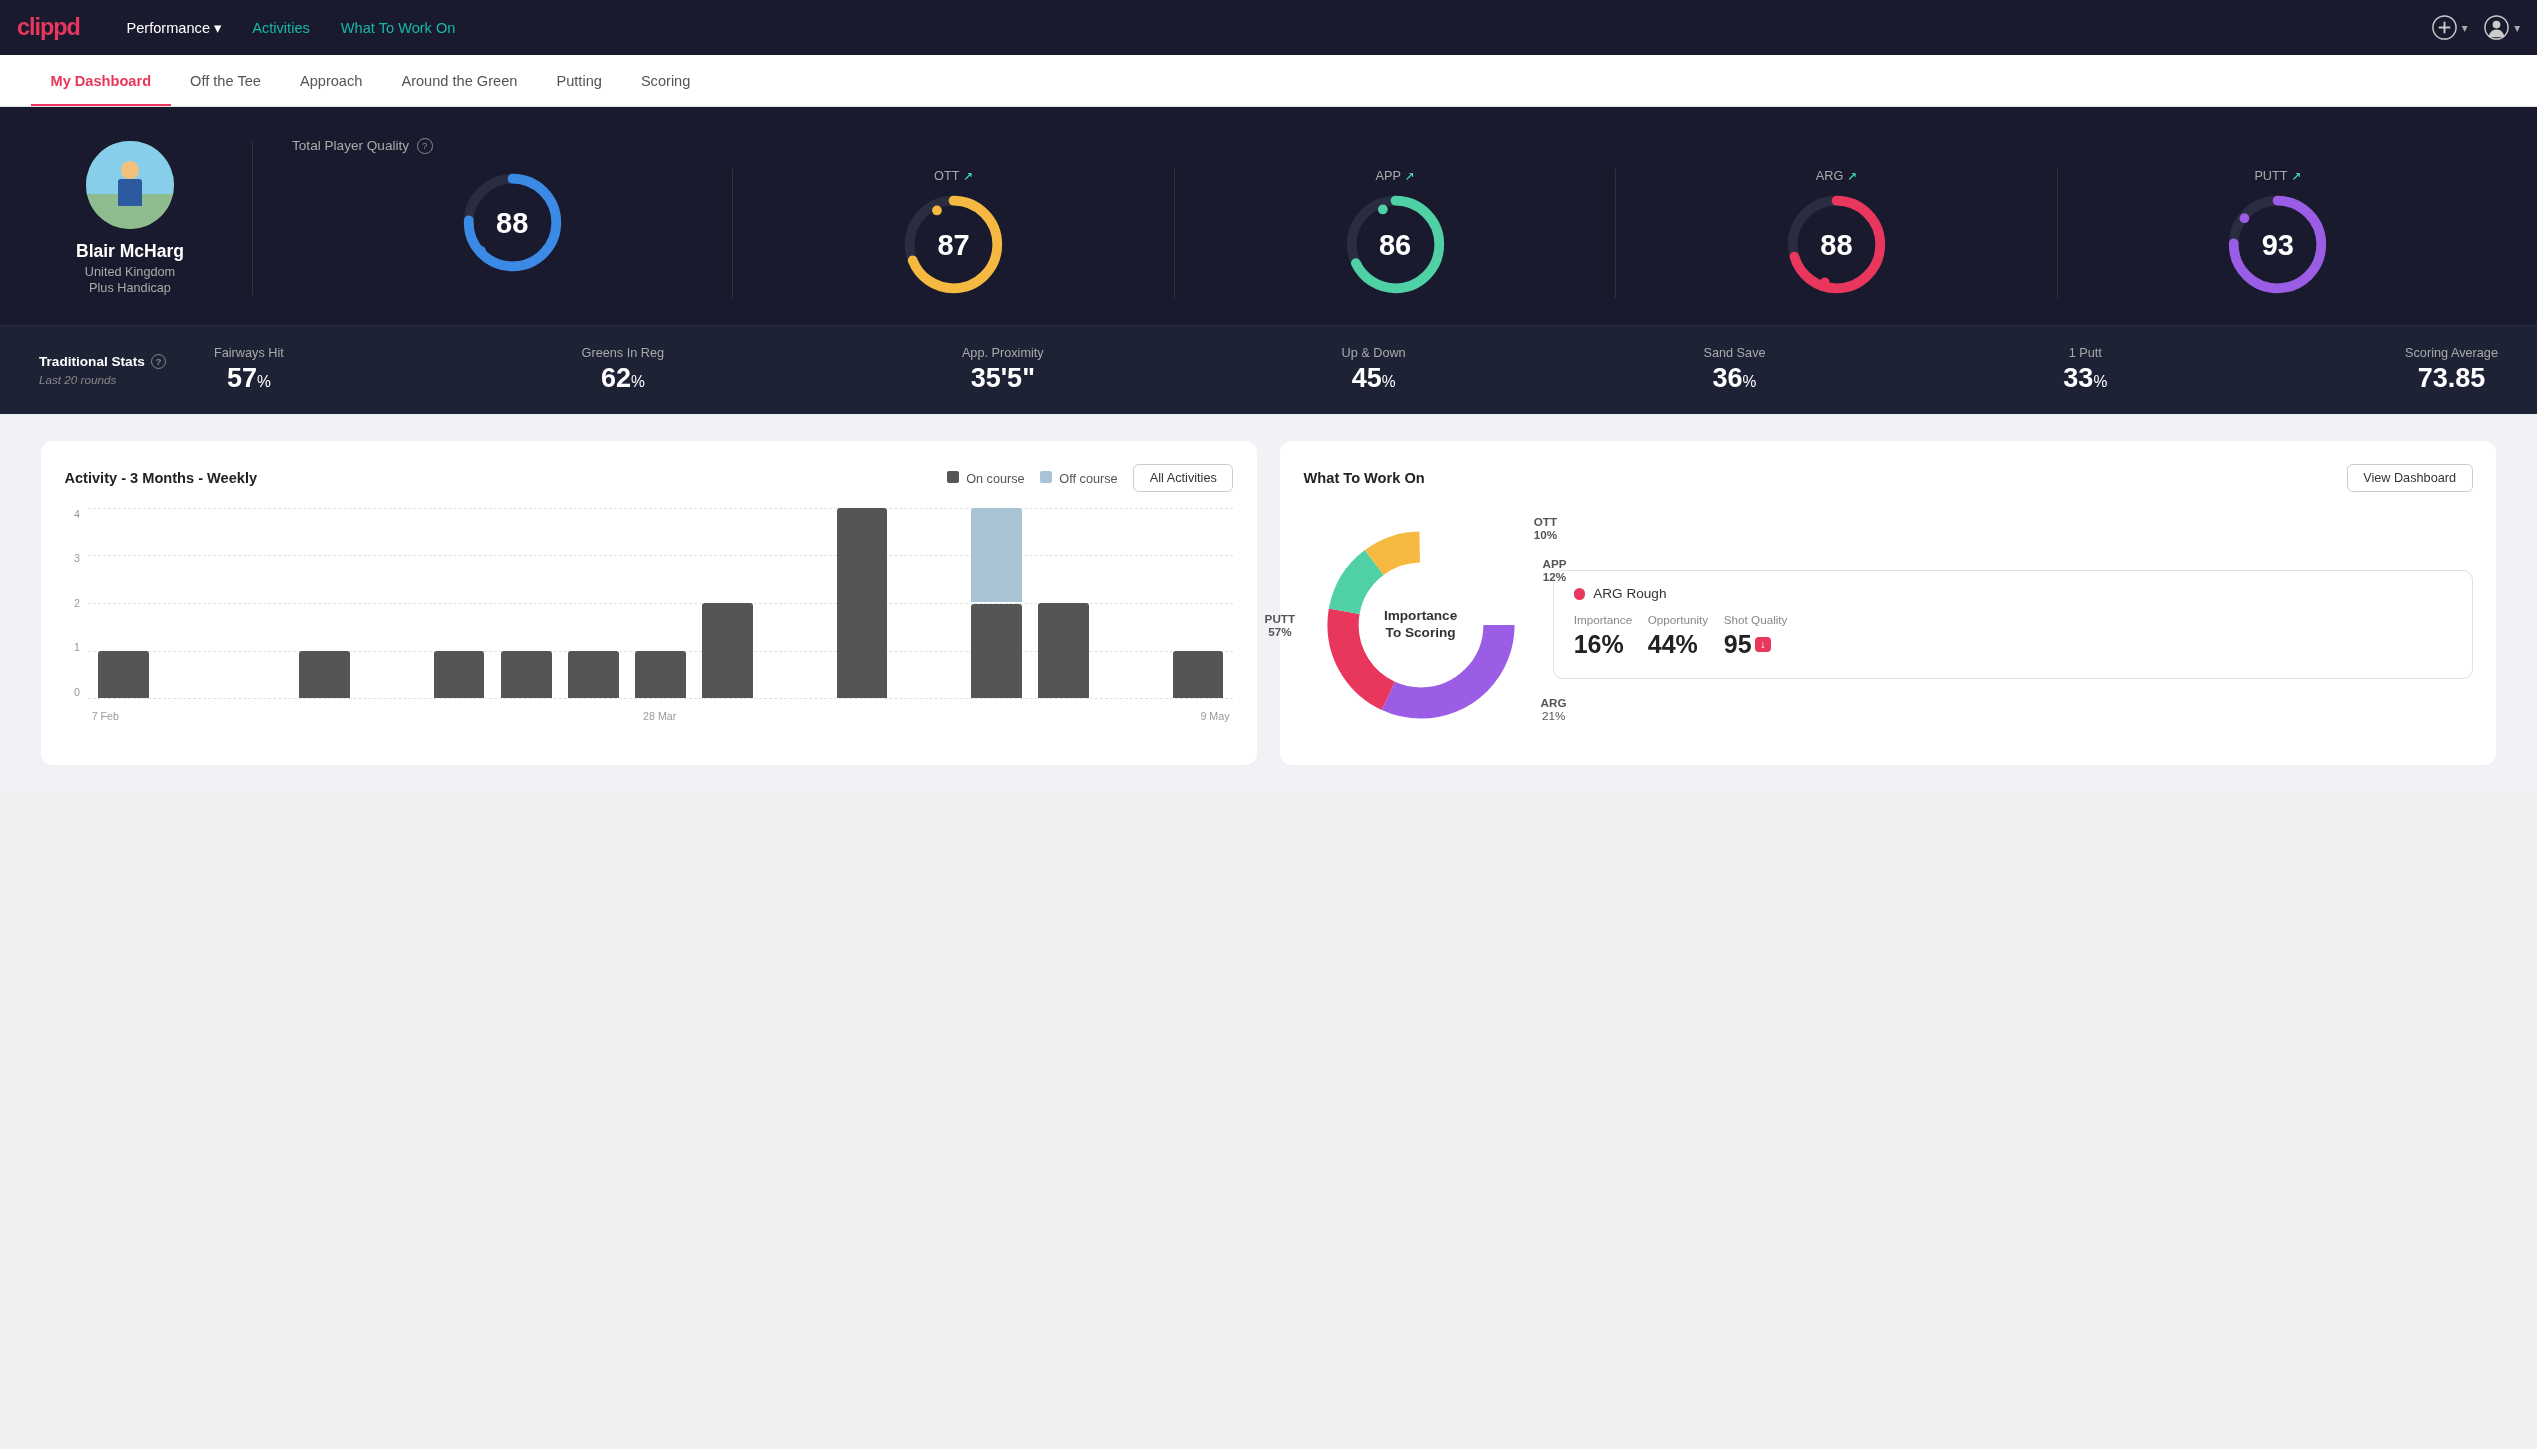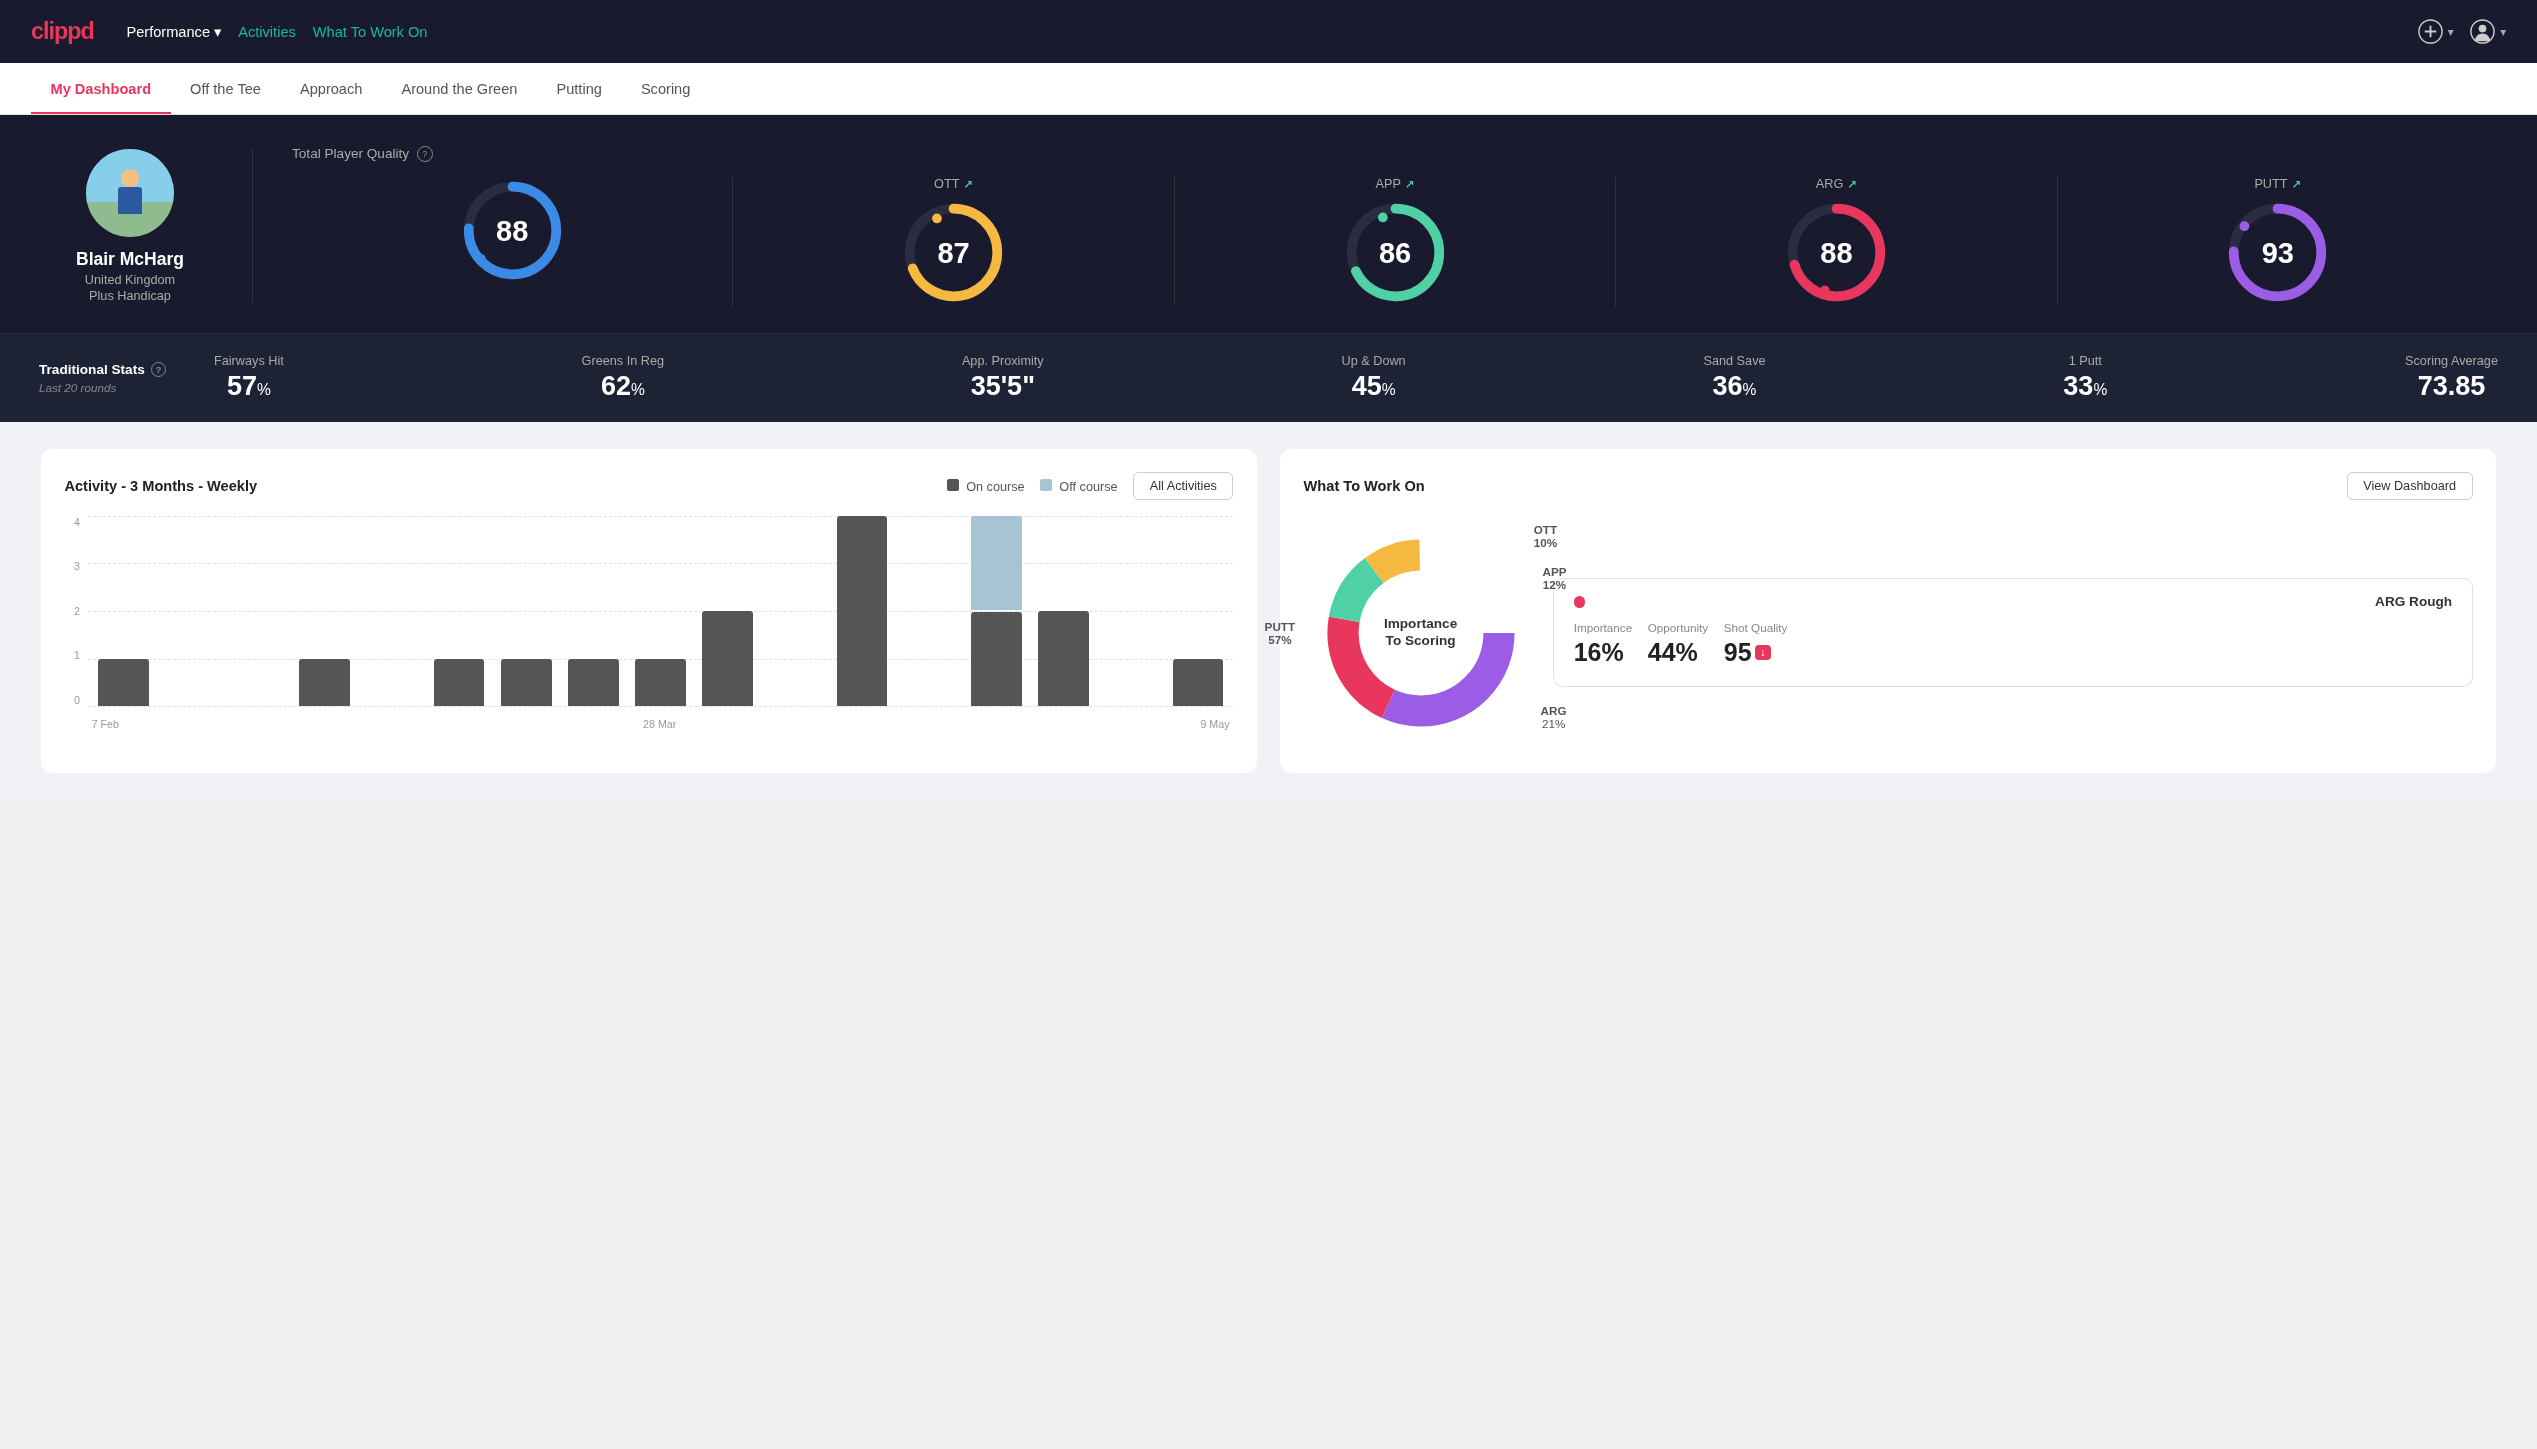--- a/index.html
+++ b/index.html
@@ -3,23 +3,23 @@
   <meta charset="utf-8">
   <style>
     * { box-sizing: border-box; margin: 0; padding: 0; }
     body { font-family: -apple-system, BlinkMacSystemFont, 'Segoe UI', sans-serif; background: #f0f0f0; color: #fff; }
 
     
     .top-nav {
       background: #1a1a2e;
       display: flex;
       align-items: center;
-      padding: 0 31px;
-      height: 63px;
-      gap: 17px;
+      padding: 0 17px;
+      height: 55px;
+      gap: 31px;
     }
     .logo {
       color: #e8365d;
       font-size: 23.4px;
       font-weight: 800;
       letter-spacing: -1px;
       margin-right: 15.6px;
     }
     .nav-link {
       color: #14b8a6;
@@ -438,24 +438,23 @@
       border: 1.5px solid #e0e0e0;
       border-radius: 9.7px;
       padding: 15.6px 19.5px;
       flex: 1;
     }
     .arg-card-title {
       display: flex;
       align-items: center;
       gap: 7.8px;
       font-size: 13.6px;
-      font-weight: 700;
+      font-weight: 400;
       color: #333;
       margin-bottom: 11.7px;
-      justify-content: space-between;
     }
     .arg-dot {
       width: 11.7px;
       height: 11.7px;
       border-radius: 50%;
       background: #e8365d;
     }
     .arg-metrics {
       display: flex;
       gap: 15.6px;

